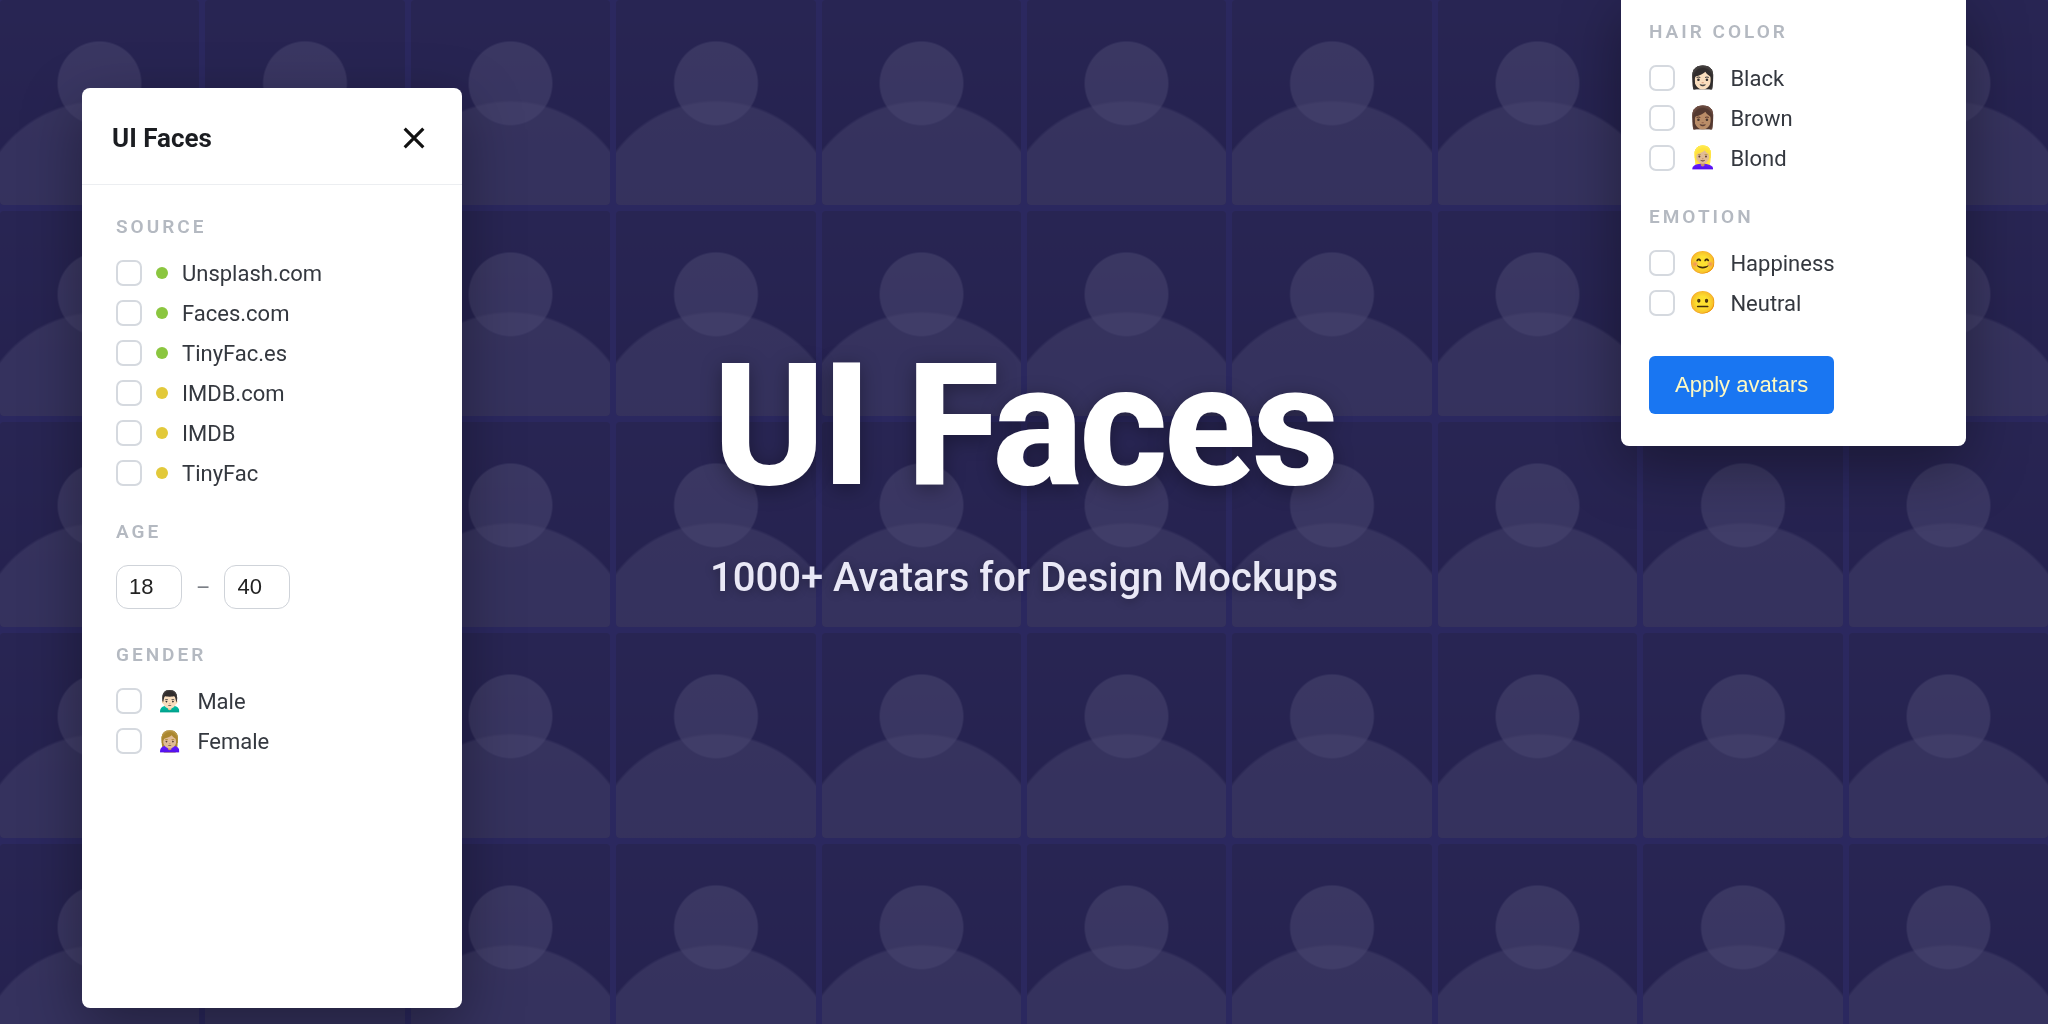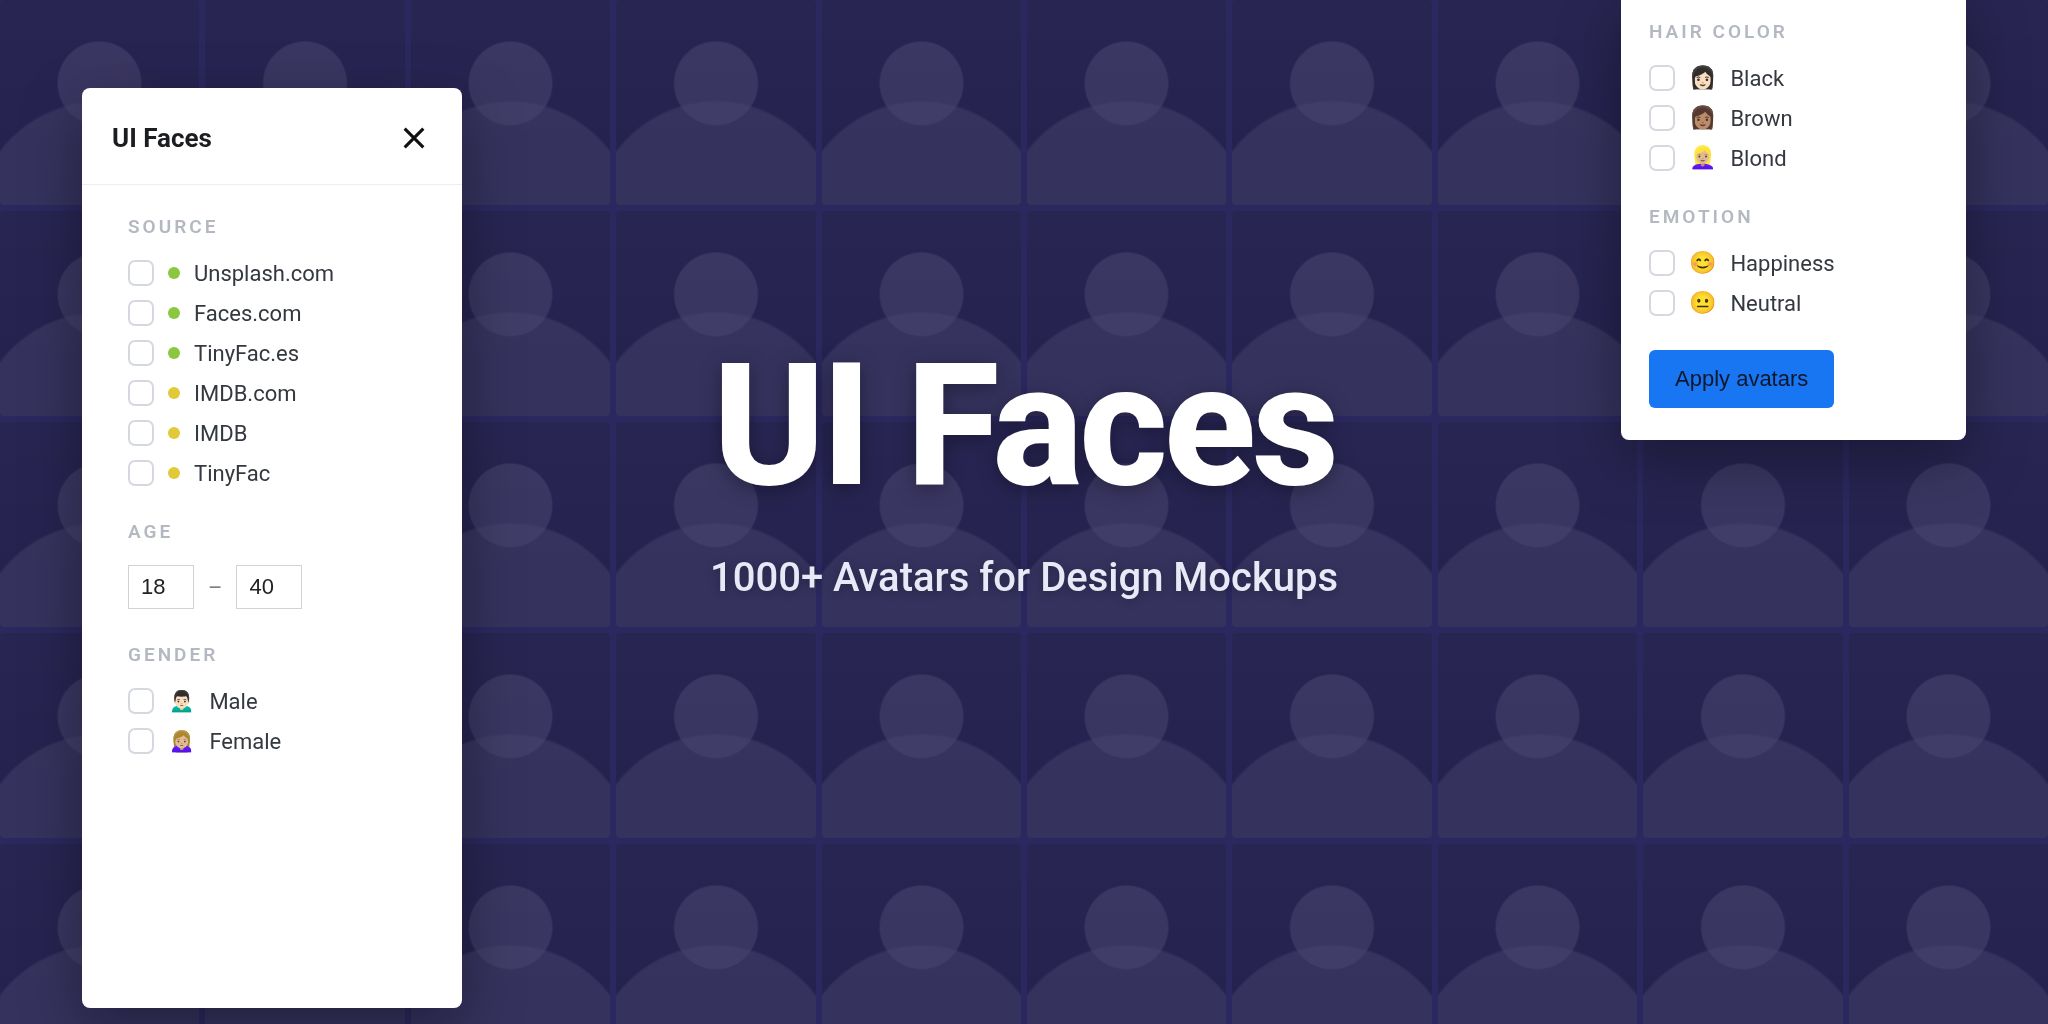--- a/index.html
+++ b/index.html
@@ -24,37 +24,37 @@
   
   .panel { position: absolute; background: #fff; border-radius: 8px; box-shadow: 0 20px 60px rgba(0,0,0,0.35); color: #222; }
   .panel-left { left: 82px; top: 88px; width: 380px; height: 920px; padding: 0; }
   .panel-right { right: 82px; top: -8px; width: 345px; padding: 28px 28px 32px 28px; }
 
   .panel-left-header { display: flex; align-items: center; justify-content: space-between; padding: 32px 30px 28px 30px; border-bottom: 1px solid #eceef1; }
   .panel-title { font-size: 26px; font-weight: 700; color: #1b1d21; }
   .close-btn { width: 36px; height: 36px; display:flex; align-items:center; justify-content:center; cursor:pointer; color:#222; }
   .close-btn svg { width: 28px; height: 28px; stroke: #111; stroke-width: 2.7; }
 
-  .panel-body-left { padding: 30px 30px 0 46px; }
+  .panel-body-left { padding: 30px 30px 0 34px; }
 
   .section-label { font-size: 19px; font-weight: 600; letter-spacing: 3px; color: #b4b9c1; margin-bottom: 22px; }
   .section { margin-bottom: 34px; }
 
   .opt { display:flex; align-items:center; gap: 14px; margin-bottom: 14px; font-size: 22px; color:#34383f; cursor:pointer; }
   .cb { width: 26px; height: 26px; border: 2px solid #d5d9df; border-radius: 7px; background:#fff; flex: 0 0 auto; }
   .dot { width: 12px; height: 12px; border-radius: 50%; flex: 0 0 auto; }
   .dot-green { background:#8bc63f; }
   .dot-yellow { background:#e2c93a; }
   .emoji { font-size: 22px; line-height:1; }
 
   .age-row { display:flex; align-items:center; gap: 14px; }
-  .age-input { width: 66px; height: 44px; border:1px solid #cfd3d9; border-radius:0; font-size:22px; text-align:left; padding: 0 12px; color:#222; }
+  .age-input { width: 66px; height: 44px; border:1px solid #cfd3d9; border-radius:12px; font-size:22px; text-align:left; padding: 0 12px; color:#222; }
   .dash { color:#7b7f86; font-size:22px; }
 
-  .apply-btn { background:#1976f2; color:#0f172a; font-size:22px; font-weight:500; border:none; border-radius:6px; padding: 16px 26px; cursor:pointer; }
+  .apply-btn { margin-top: 6px; background:#1976f2; color:#fef9c3; font-size:22px; font-weight:500; border:none; border-radius:6px; padding: 16px 26px; cursor:pointer; }
 </style>
 </head>
 <body>
 
 <div class="stage">
 
   <div class="bg-grid">
       <div class="bg-cell"></div>
       <div class="bg-cell"></div>
       <div class="bg-cell"></div>

